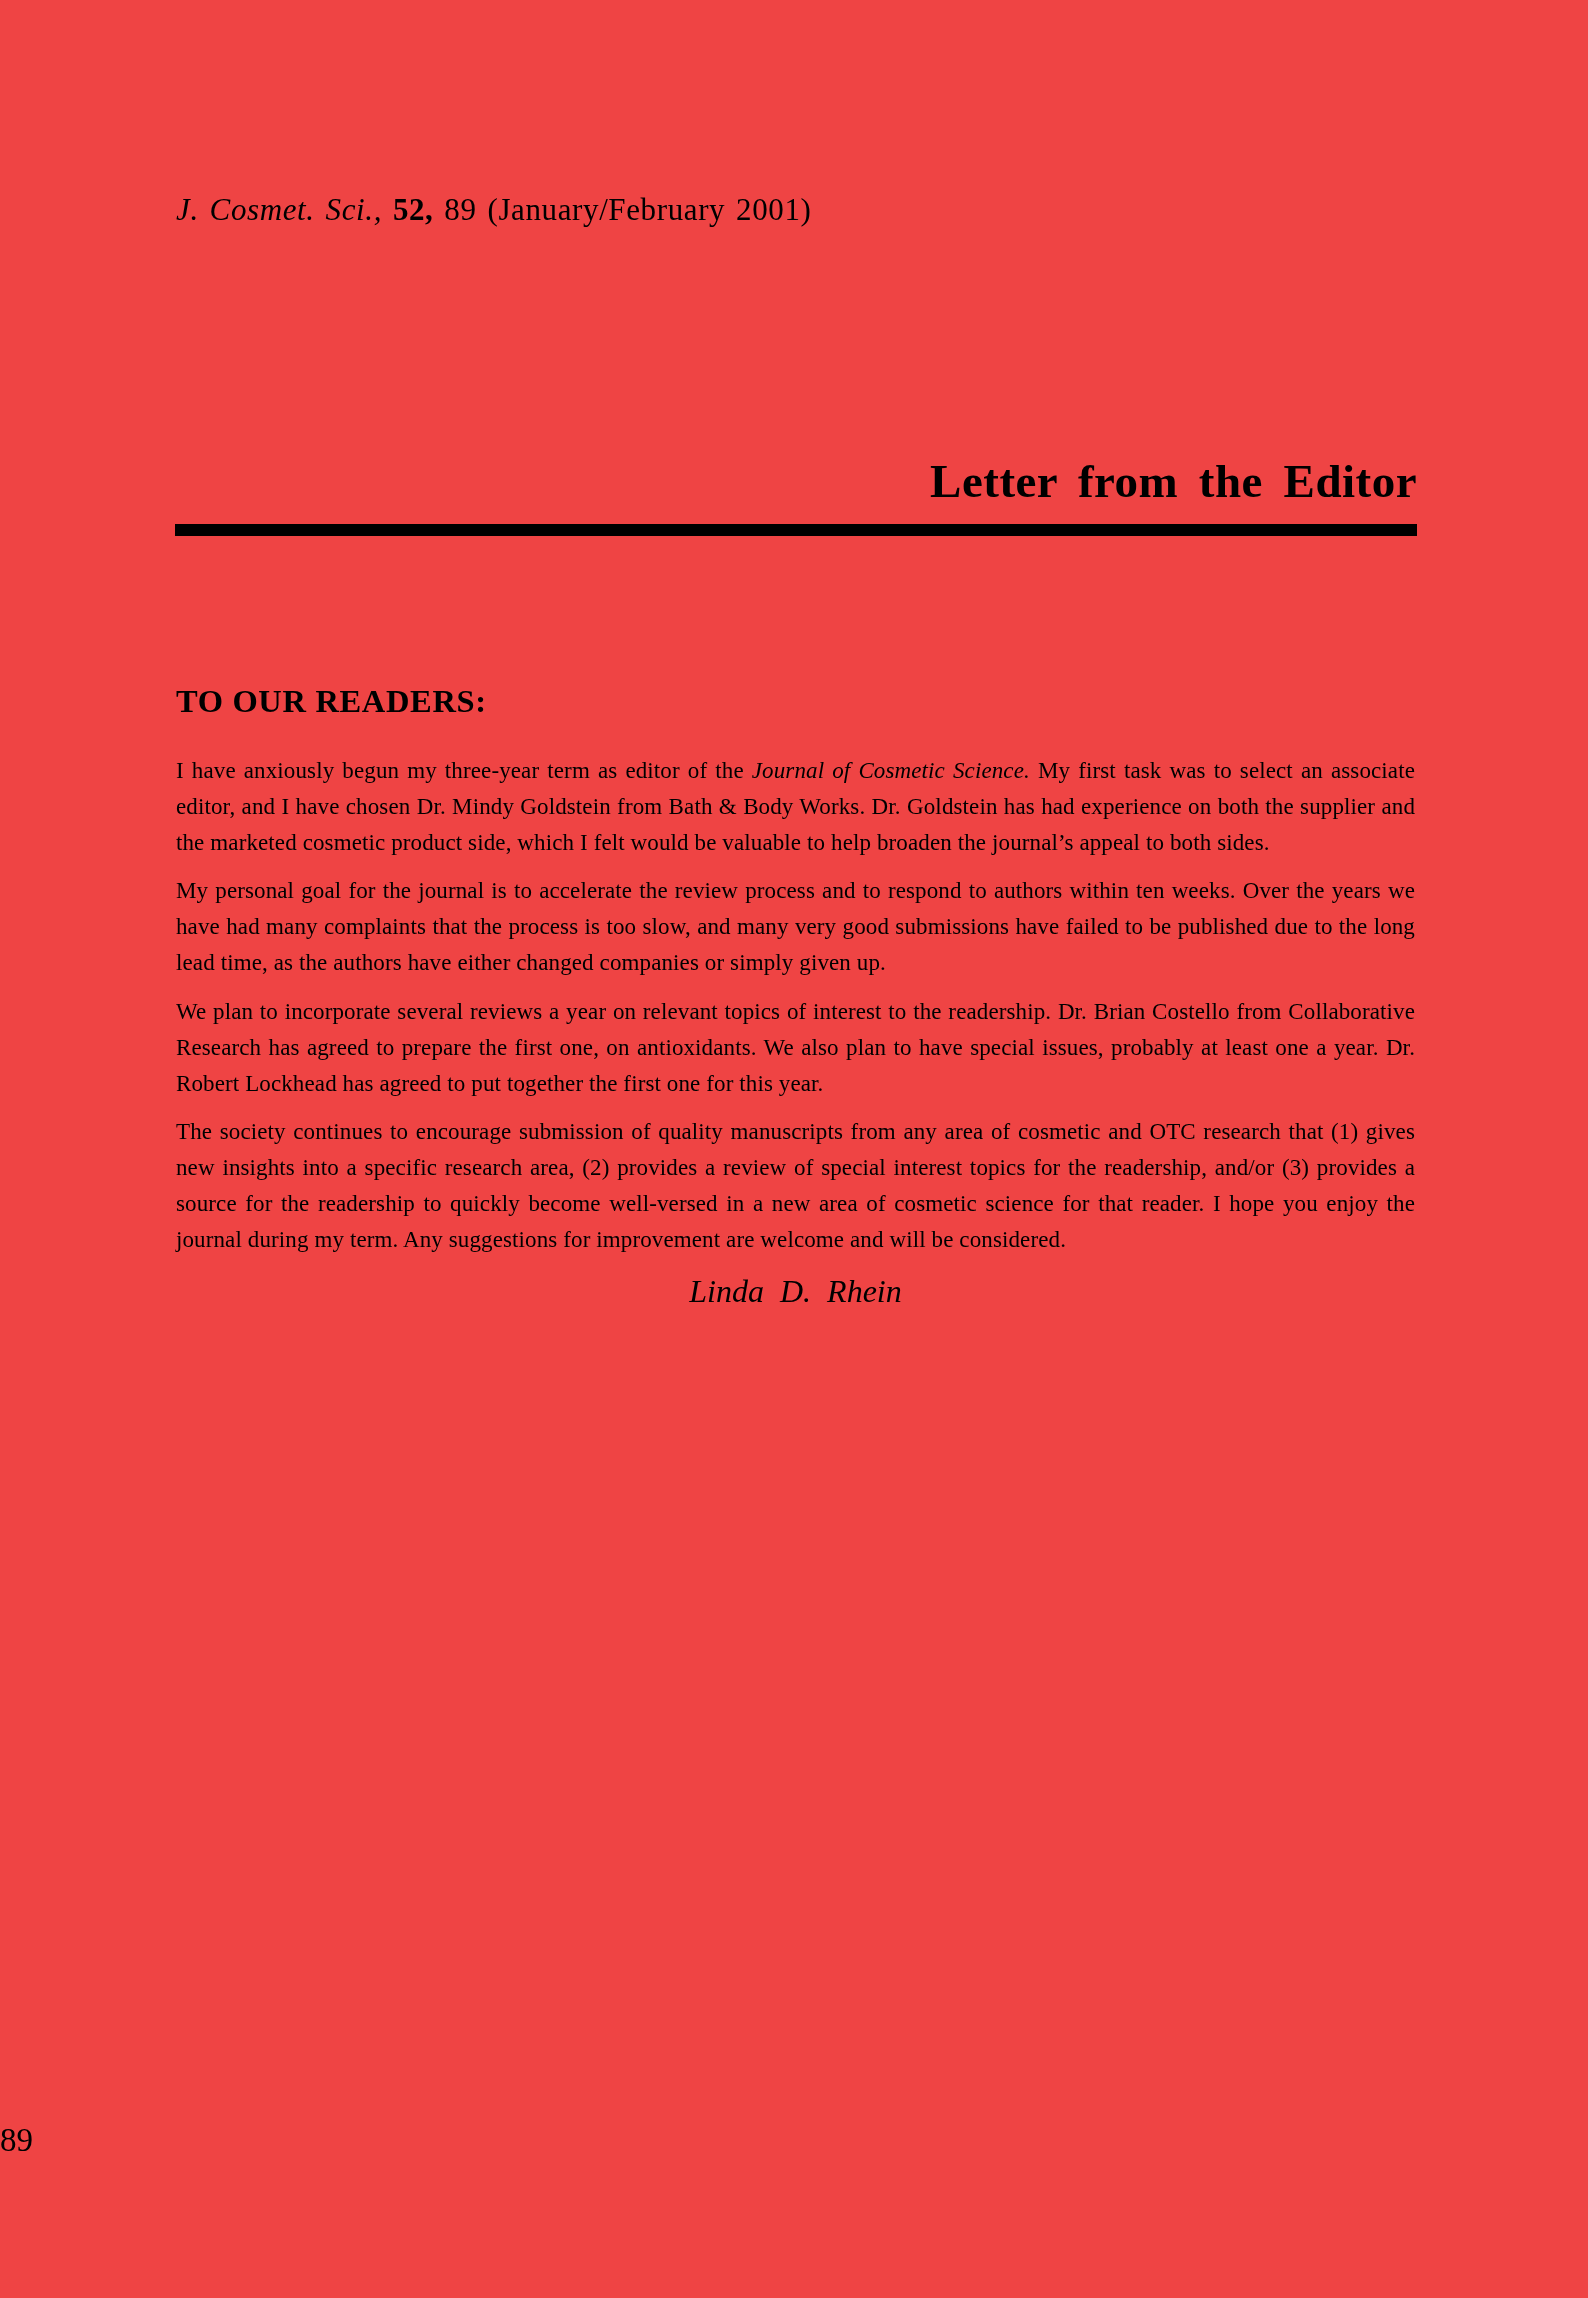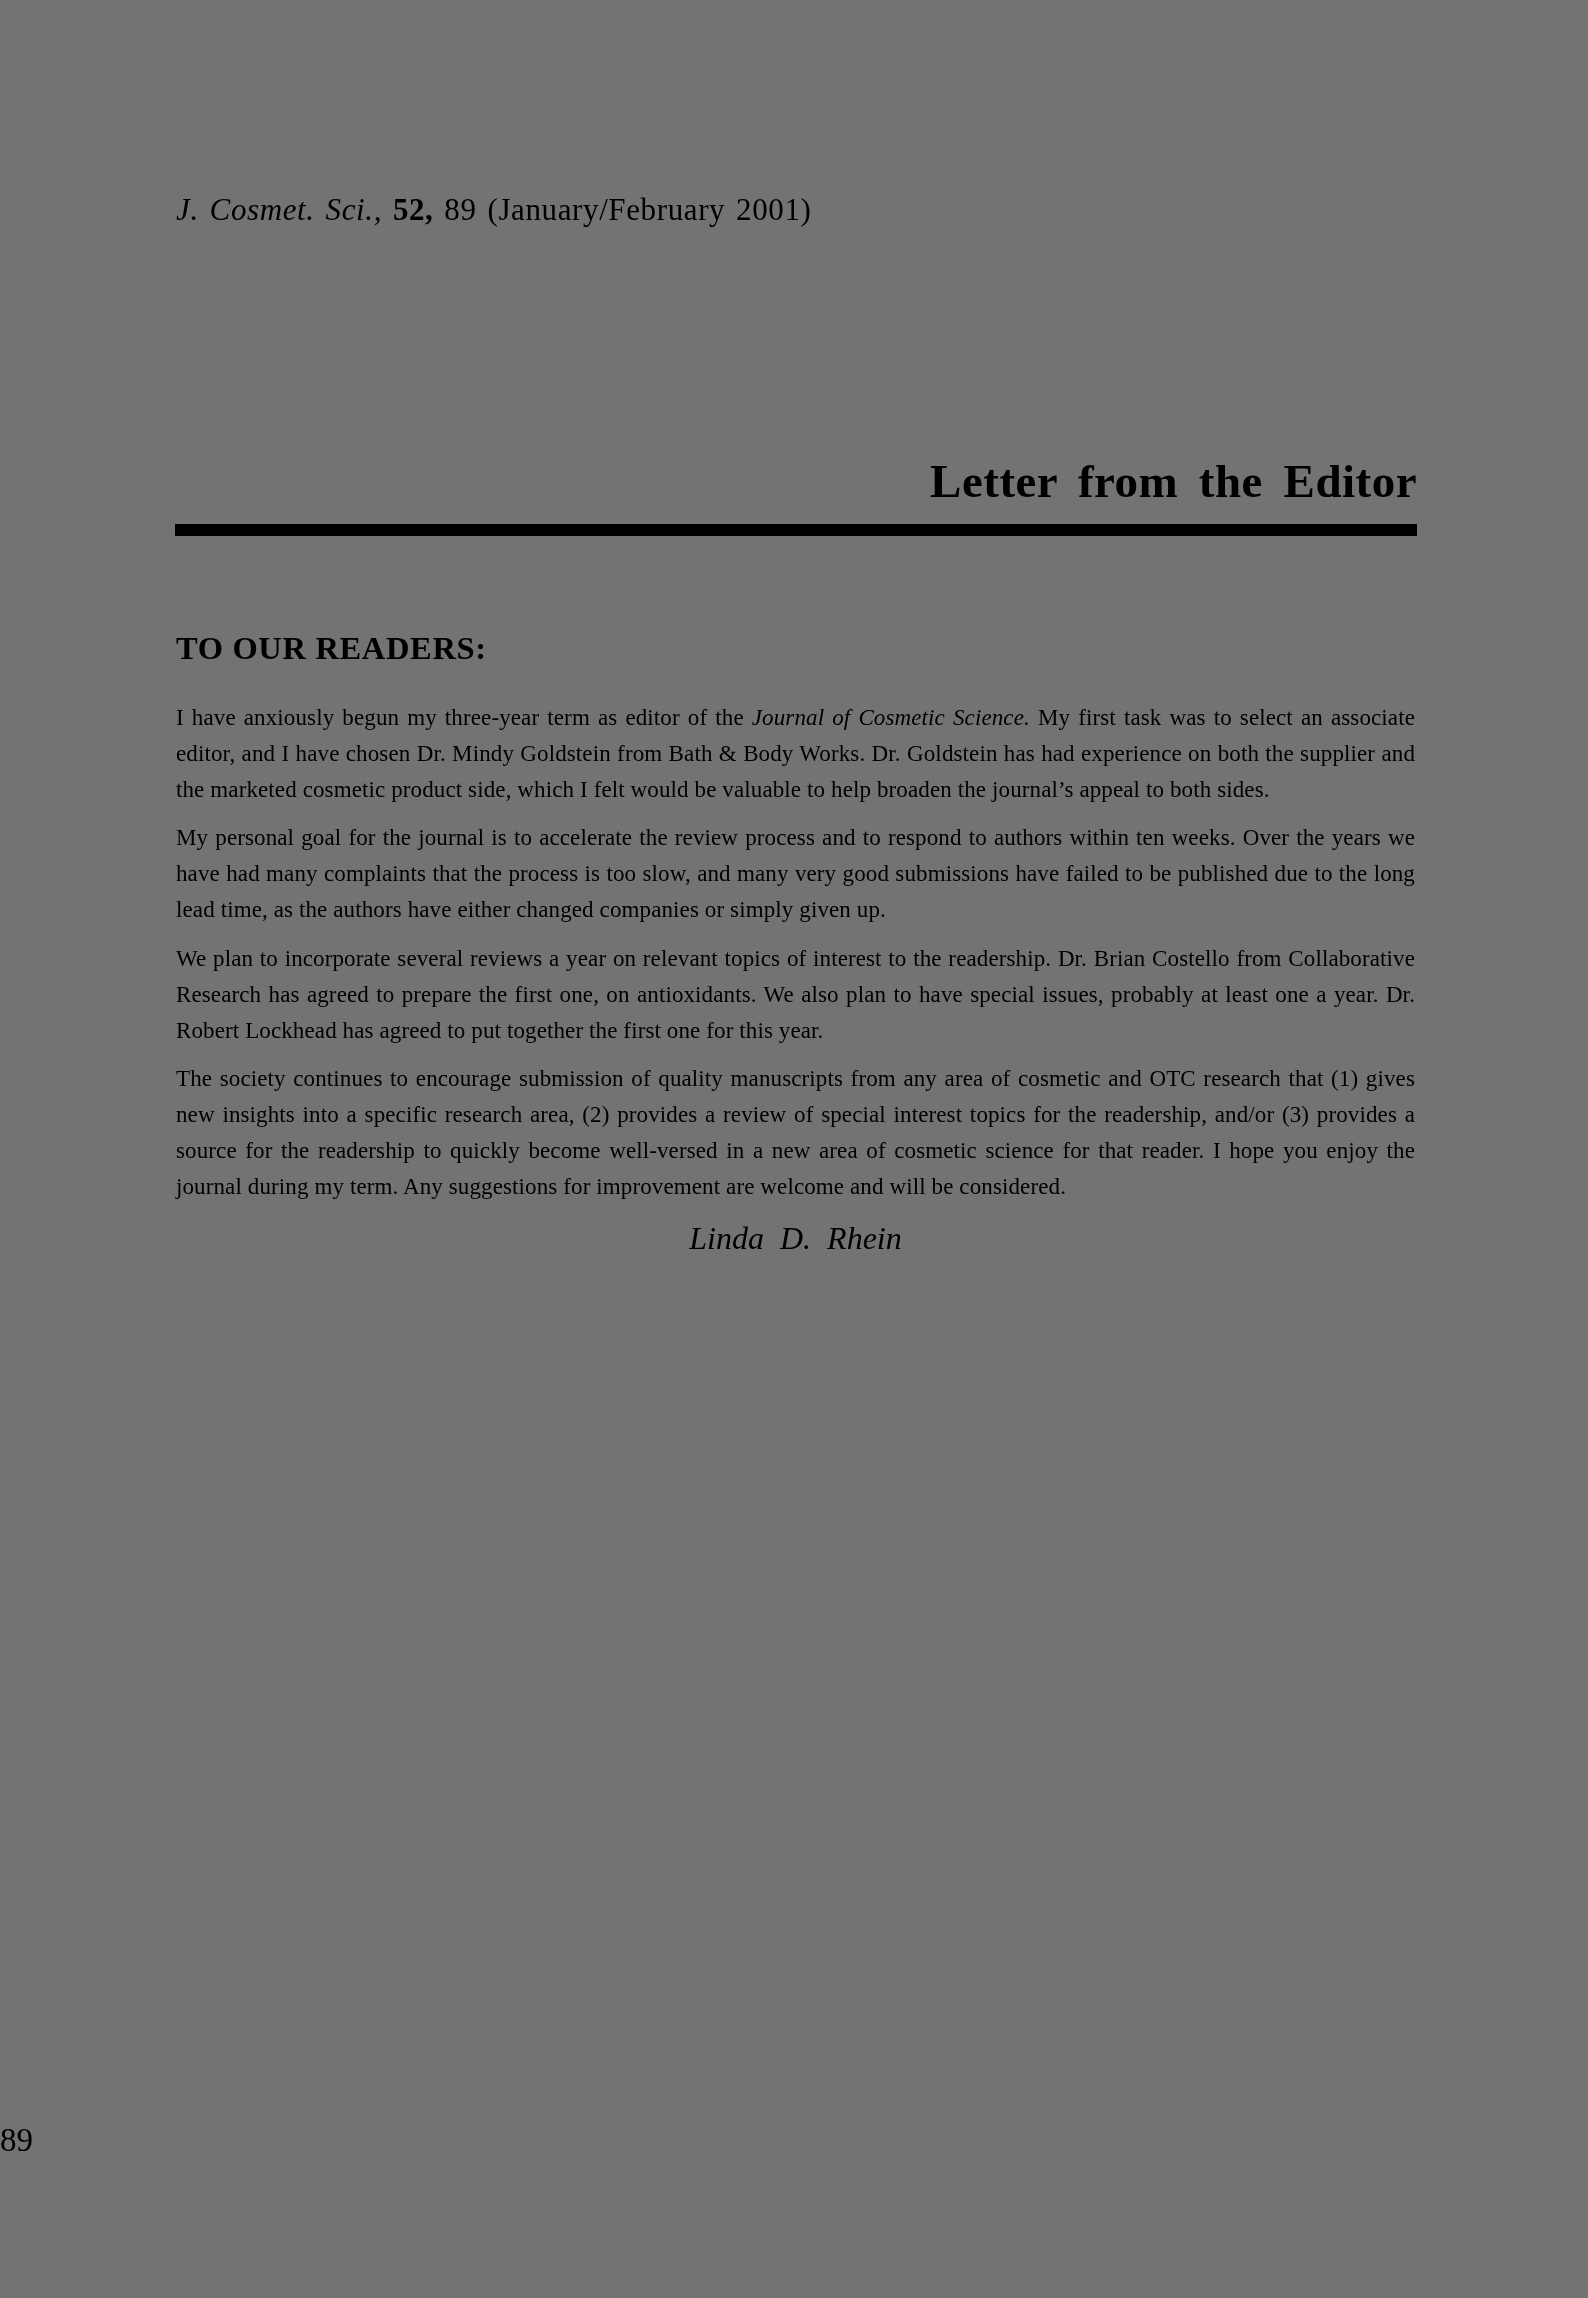--- a/index.html
+++ b/index.html
@@ -5,21 +5,21 @@
   html, body {
     margin: 0;
     padding: 0;
     background: #e8e8e8;
   }
   .page {
     position: relative;
     width: 1589px;
     height: 2299px;
     margin: 0 auto;
-    background: #737373;
+    background: #ef4444;
     color: #000000;
     font-family: "Liberation Serif", "DejaVu Serif", serif;
     overflow: hidden;
   }
   .running-head {
     position: absolute;
     left: 176px;
     top: 191px;
     font-size: 31px;
     line-height: 38px;
@@ -44,21 +44,21 @@
     position: absolute;
     left: 175px;
     top: 524px;
     width: 1242px;
     height: 11.5px;
     background: #000000;
   }
   .letter-body {
     position: absolute;
     left: 176px;
-    top: 628px;
+    top: 681px;
     width: 1239px;
   }
   .section-heading {
     margin: 0 0 31px 0;
     font-size: 32.5px;
     line-height: 41px;
     font-weight: bold;
     letter-spacing: 0.02em;
   }
   .letter-body p {

